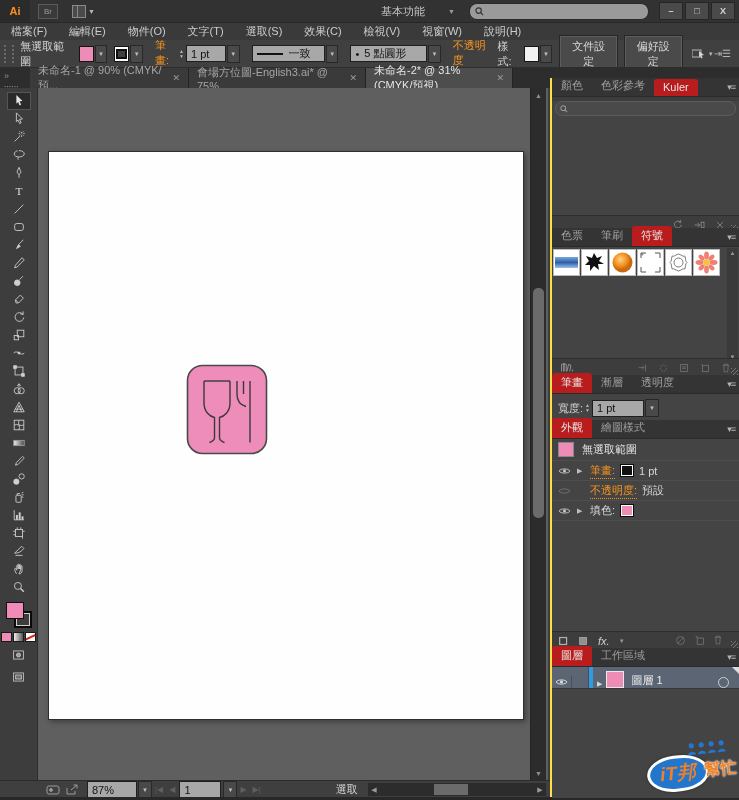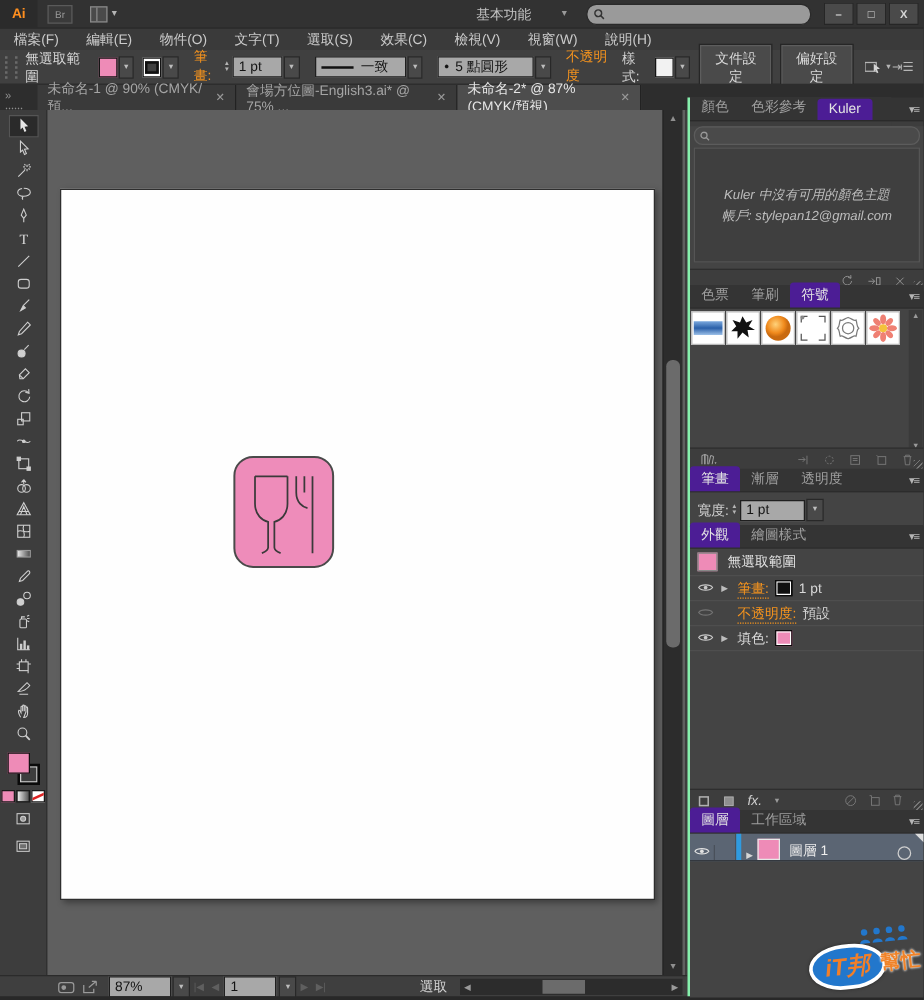--- a/index.html
+++ b/index.html
@@ -86,25 +86,25 @@
   .nav-arr{color:#8a8a8a;font-size:8px;margin:0 3px;}
   .nav-arr.dim{color:#5f5f5f;}
   #artboard-num{width:32px;margin:0 1px;}
   #status-text{color:#d2d2d2;font-size:11px;margin-left:72px;}
   #hscroll{margin-left:auto;margin-right:4px;width:178px;height:13px;background:#2c2c2c;position:relative;}
   #hscroll .arr{position:absolute;top:0;width:12px;height:13px;color:#9a9a9a;font-size:7px;display:flex;
                 align-items:center;justify-content:center;}
   #hscroll-thumb{position:absolute;left:66px;top:1px;width:34px;height:11px;background:#6b6b6b;}
   #bottomstrip{left:0;top:797px;width:739px;height:3px;background:#282828;}
   
-  #rightcol{left:550px;top:78px;width:163px;height:719px;background:#3d3d3d;border-left:2px solid #86efac;box-sizing:border-box;}
+  #rightcol{left:550px;top:78px;width:163px;height:719px;background:#3d3d3d;border-left:2px solid #fde047;box-sizing:border-box;}
   .panel{position:absolute;left:0;width:187px;box-sizing:border-box;}
   .ptabs{display:flex;align-items:flex-end;height:18px;background:#343434;border-bottom:1px solid #2a2a2a;position:relative;}
   .ptab{padding:2px 9px 3px;font-size:11px;color:#9f9f9f;}
-  .ptab.active{background:#4c1d95;color:#e4e4e4;border-radius:3px 3px 0 0;}
+  .ptab.active{background:#b91c1c;color:#e4e4e4;border-radius:3px 3px 0 0;}
   .pmenu{position:absolute;right:4px;top:4px;color:#b5b5b5;font-size:9px;letter-spacing:-1px;}
   .pbody{background:#444;position:relative;}
   .pfooter{position:absolute;left:0;right:0;bottom:0;height:17px;background:#3d3d3d;border-top:1px solid #2e2e2e;
            display:flex;align-items:center;color:#8f8f8f;}
   .grip{position:absolute;right:1px;bottom:1px;width:7px;height:7px;
         background:repeating-linear-gradient(135deg,#777 0 1px,transparent 1px 3px);}
   
   #p-kuler{top:0;height:150px;}
   #kuler-search{margin:4px 3px 2px;height:13px;background:#4a4a4a;border:1px solid #5c5c5c;border-radius:7px;
                 display:flex;align-items:center;padding:0 4px;gap:3px;}
@@ -255,21 +255,21 @@
       </div>
     <div class="doctab" style="width:142px">
       <span>未命名-1 @ 90% (CMYK/預...</span>
       <span class="x">✕</span>
     </div>
     <div class="doctab" style="width:160px">
       <span>會場方位圖-English3.ai* @ 75% ...</span>
       <span class="x">✕</span>
     </div>
     <div class="doctab active" style="width:130px">
-      <span>未命名-2* @ 87% (CMYK/預視)</span>
+      <span>未命名-2* @ 31% (CMYK/預視)</span>
       <span class="x">✕</span>
     </div>
   </div>
 
   <div id="toolbar" class="abs">
     <div class="tool selected">
       <svg width="14" height="14" viewBox="0 0 16 16">
           <path d="M5 1 L12 8 L8.7 8.4 L10.4 12.4 L8.7 13.2 L7 9.2 L5 11 Z" fill="#e6e6e6"></path>
         </svg>
     </div>
@@ -524,24 +524,20 @@
         <span class="pmenu">▾≡</span>
       </div>
       <div class="pbody" style="height:132px">
         <div id="kuler-search">
           <svg width="8" height="8" viewBox="0 0 10 10">
             <circle cx="4" cy="4" r="3" fill="none" stroke="#9a9a9a" stroke-width="1.3"></circle>
               <path d="M6.3 6.3 L9 9" stroke="#9a9a9a" stroke-width="1.3"></path>
           </svg>
           <input style="">
         </div>
-        <div id="kuler-msg">
-          <div>Kuler 中沒有可用的顏色主題</div>
-          <div>帳戶: stylepan12@gmail.com</div>
-        </div>
         <div class="pfooter">
           <svg width="11" height="11" viewBox="0 0 16 16" stroke="#9a9a9a" fill="none">
               <path d="M12.5 5 A5 5 0 1 0 13.5 8.5"></path>
               <path d="M12.5 1.5 L12.8 5.2 L9.4 4.3"></path>
             </svg>
           <svg width="12" height="10" viewBox="0 0 16 14" stroke="#9a9a9a" fill="none">
               <path d="M2 7 H9 M9 7 L6 4 M9 7 L6 10"></path>
               <rect x="11" y="3" width="4" height="8"></rect>
             </svg>
           <svg width="10" height="10" viewBox="0 0 14 14" stroke="#9a9a9a" fill="none">

